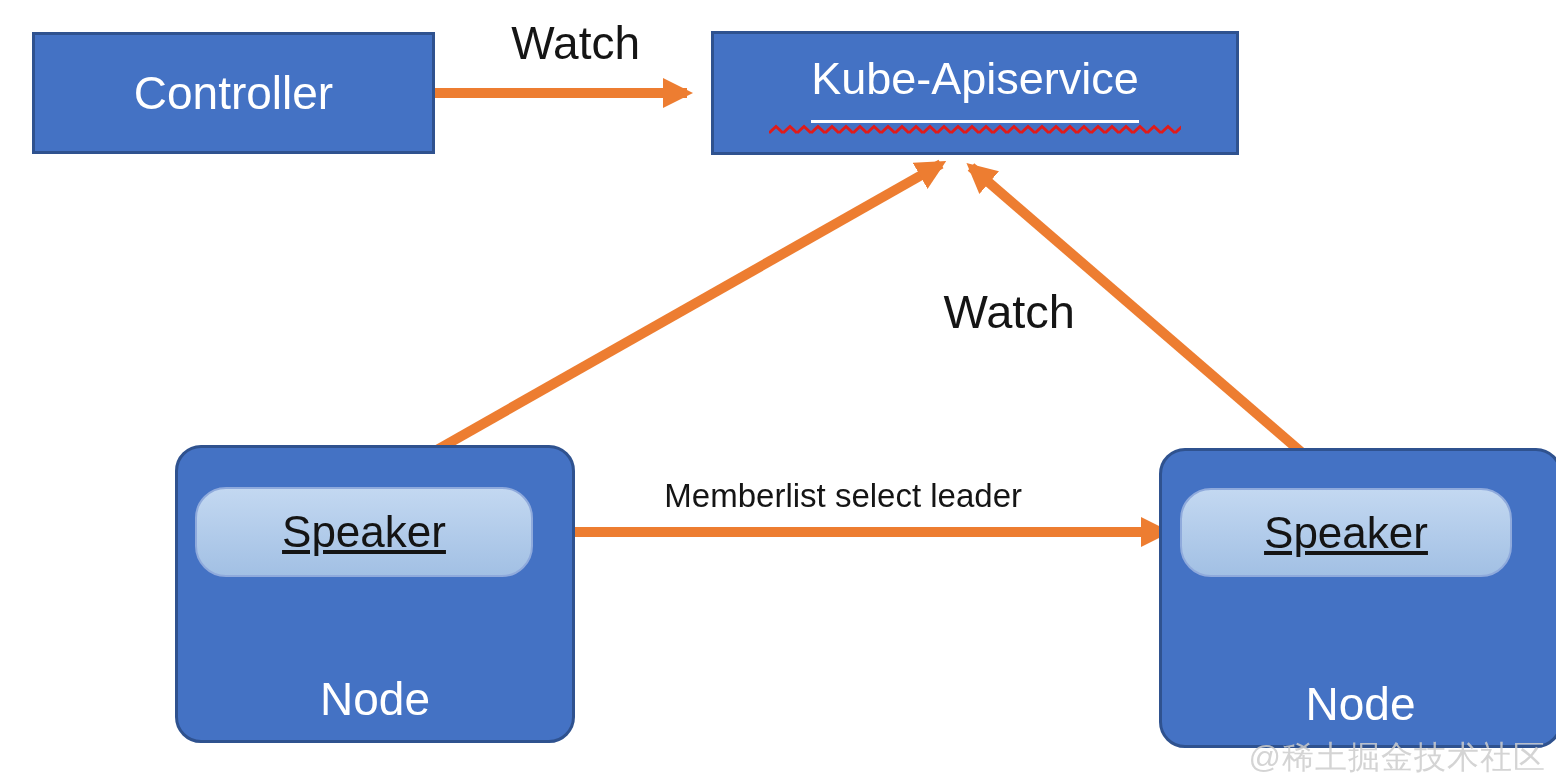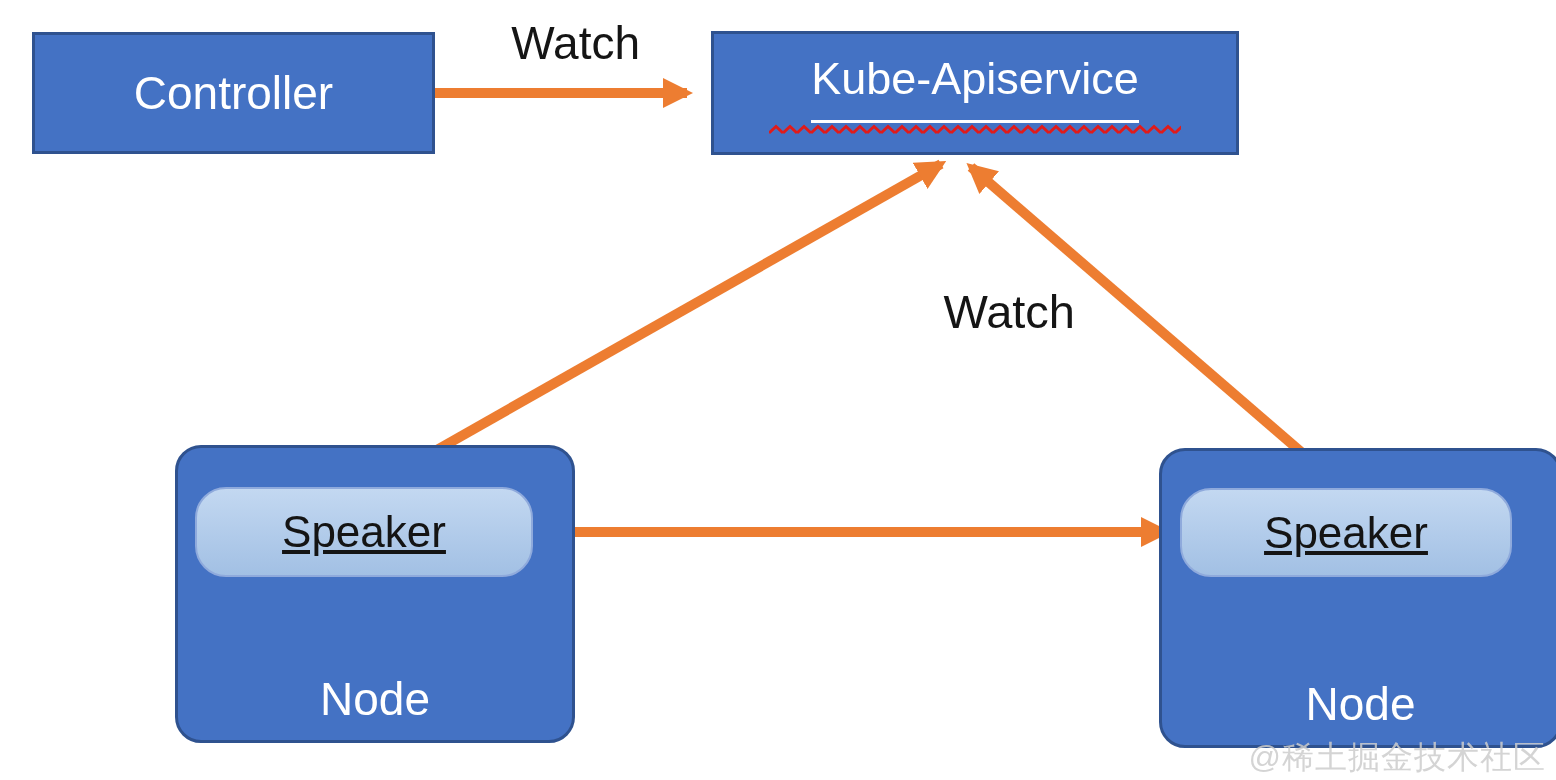--- a/index.html
+++ b/index.html
@@ -132,20 +132,21 @@
         <pattern id="zz" width="14" height="12" patternUnits="userSpaceOnUse">
           <path class="zigzag-path" d="M0,9 L7,2.5 L14,9"></path>
         </pattern>
       </defs>
       <rect width="412" height="12" fill="url(#zz)"></rect>
     </svg>
   </div>
 
   <div class="label watch-center">Watch</div>
 
+  <div class="label memberlist">Memberlist select leader</div>
 
   <div class="box node node-left">
     <span class="node-label">Node</span>
   </div>
   <div class="speaker speaker-left">
     <span>Speaker</span>
   </div>
 
   <div class="box node node-right">
     <span class="node-label">Node</span>

